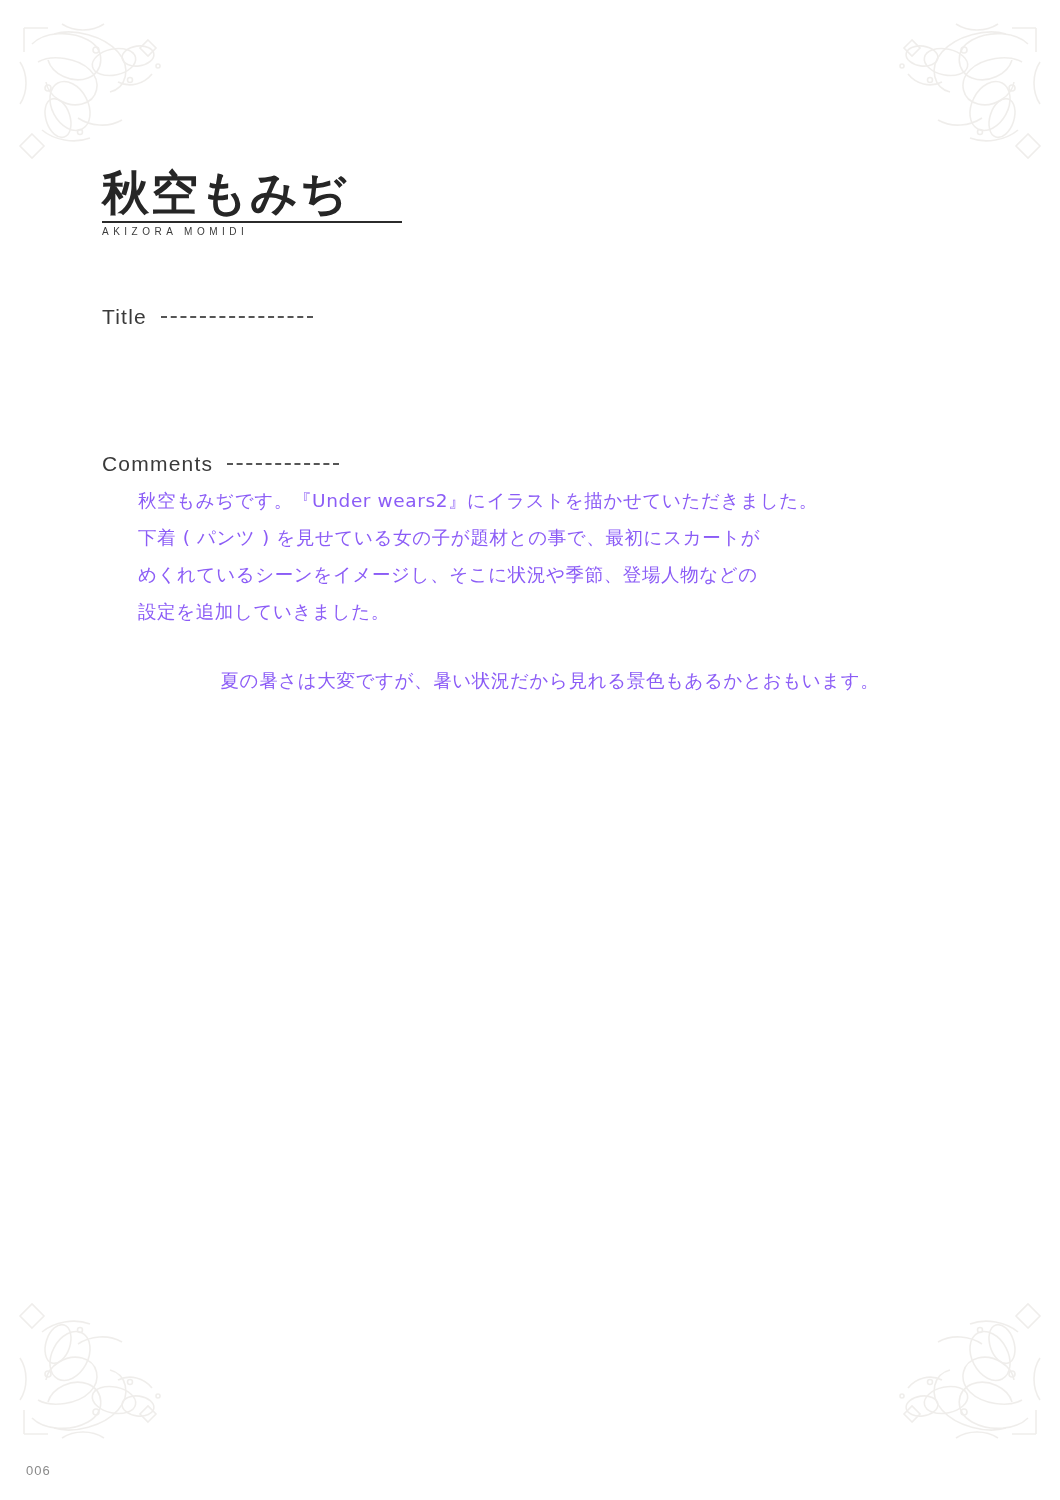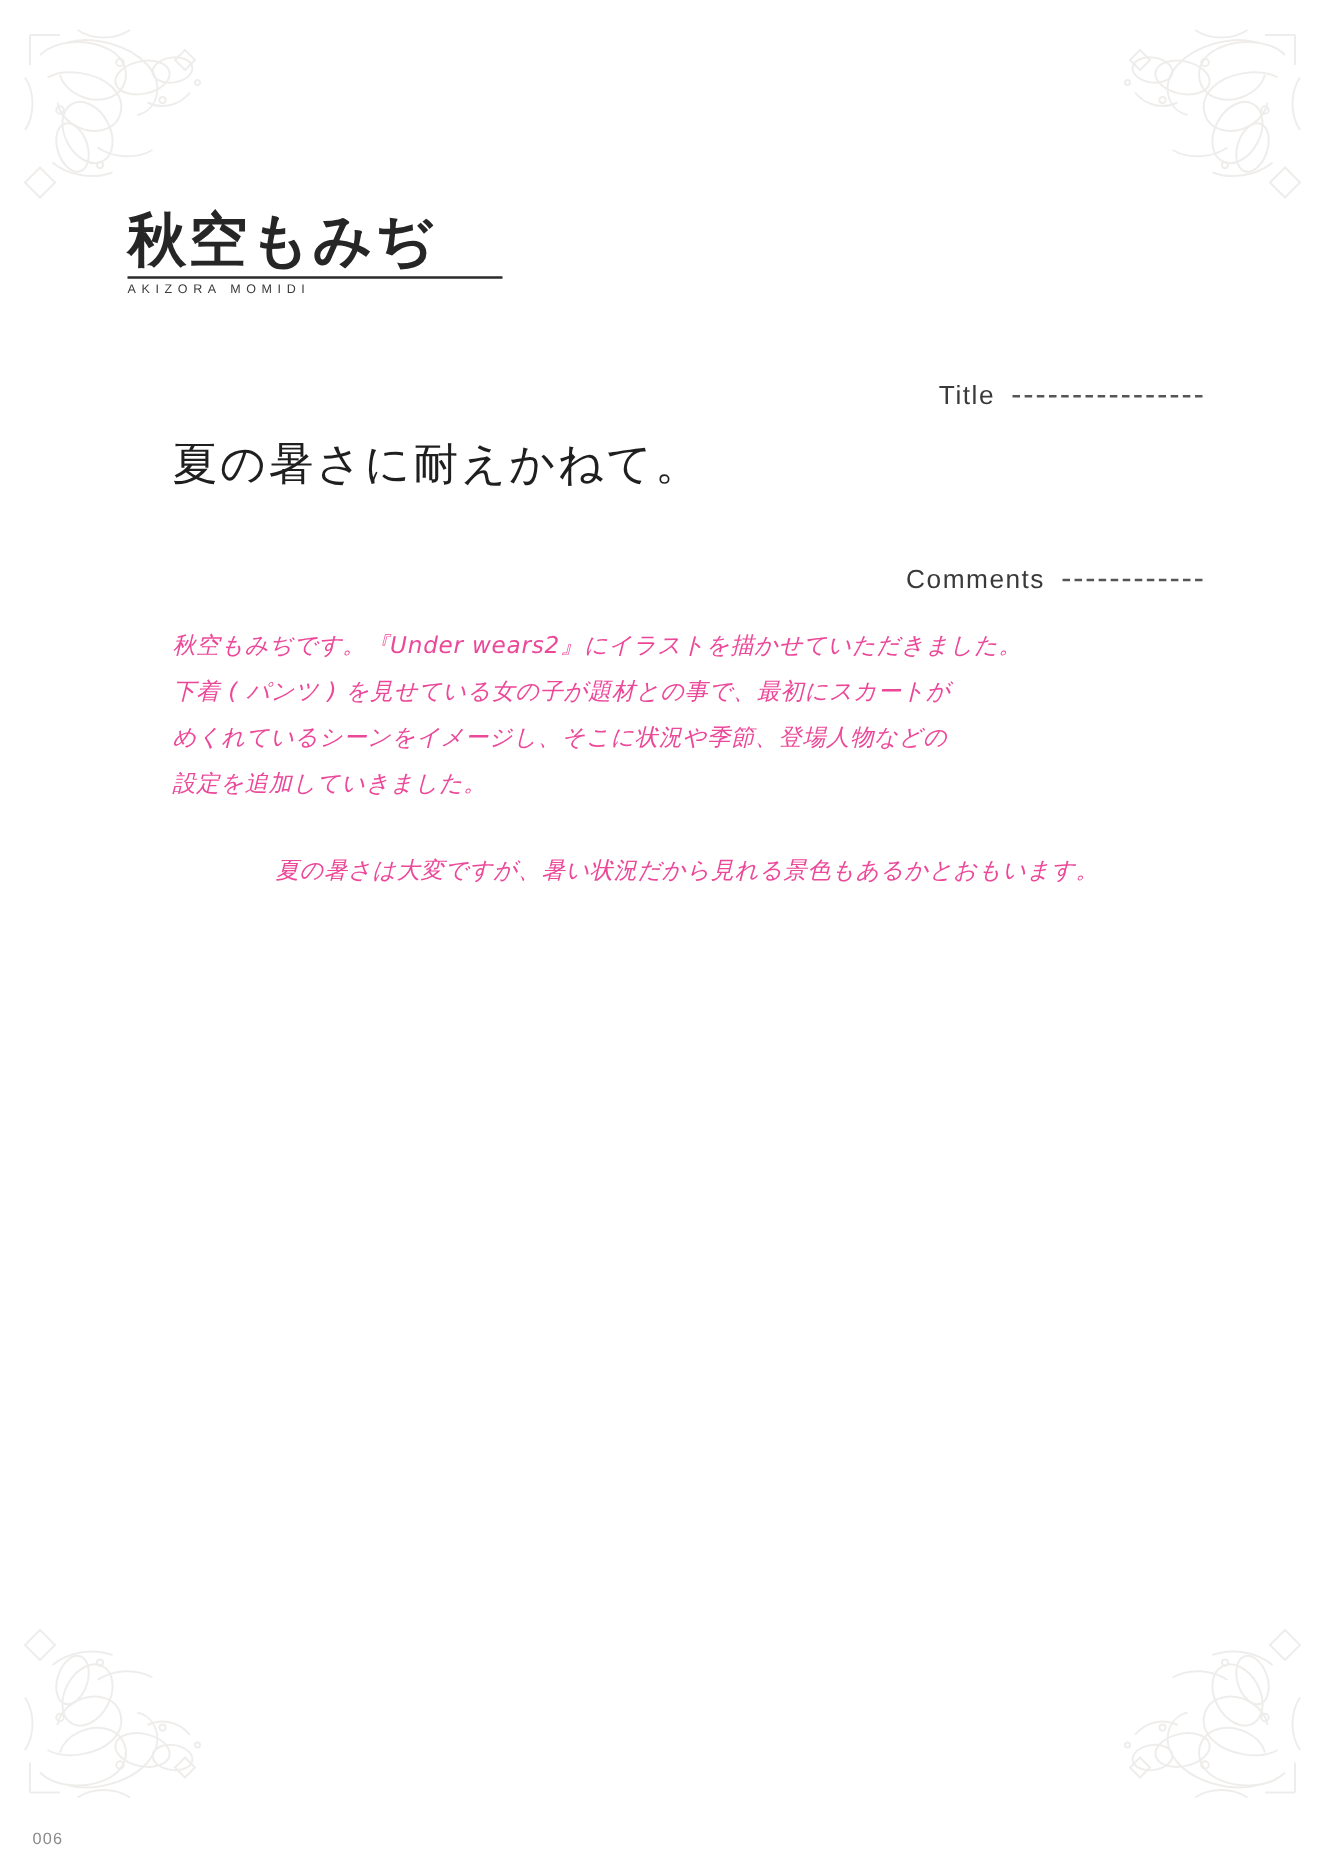--- a/index.html
+++ b/index.html
@@ -69,21 +69,20 @@
   .sec-title { top: 305px; }
   .sec-comments { top: 452px; }
 
   .sec-head {
     display: flex;
     align-items: center;
     font-size: 21px;
     letter-spacing: 1.2px;
     color: #3a3a3a;
     font-family: "Liberation Sans", sans-serif;
-    justify-content: flex-end;
   }
   .sec-head .label { white-space: nowrap; }
   .dashline {
     margin-left: 14px;
     height: 1px;
     border-top: 2px dashed #555;
     flex: 0 0 auto;
   }
   .dash-title { width: 152px; }
   .dash-comments { width: 112px; }
@@ -92,28 +91,27 @@
     margin-top: 18px;
     margin-left: 36px;
     font-family: "DejaVu Sans", sans-serif;
     font-size: 36px;
     letter-spacing: 2px;
     color: #1f1f1f;
     white-space: nowrap;
   }
 
   .comment-body {
-    margin-top: 22px;
+    margin-top: 6px;
     margin-left: 36px;
     font-family: "DejaVu Sans", sans-serif;
     font-size: 18.5px;
     line-height: 2.0;
     letter-spacing: 0.6px;
-    color: #ec4899;
-    font-style: italic;
+    color: #8b5cf6;
   }
   .comment-body p { margin: 0; }
   .comment-body p.spacer-before { margin-top: 32px; }
 
   
   .page-number {
     position: absolute;
     left: 26px;
     bottom: 22px;
     font-size: 13px;
@@ -231,21 +229,20 @@
     <div class="artist-jp">秋空もみぢ</div>
     <div class="artist-rule"></div>
     <div class="artist-en">AKIZORA MOMIDI</div>
   </div>
 
   <div class="section sec-title">
     <div class="sec-head">
       <span class="label">Title</span>
       <span class="dashline dash-title"></span>
     </div>
-    <div class="work-title">夏の暑さに耐えかねて。</div>
   </div>
 
   <div class="section sec-comments">
     <div class="sec-head">
       <span class="label">Comments</span>
       <span class="dashline dash-comments"></span>
     </div>
     <div class="comment-body">
       <p style="white-space: pre-line;">秋空もみぢです。『Under wears2』にイラストを描かせていただきました。
 下着 ( パンツ ) を見せている女の子が題材との事で、最初にスカートが

